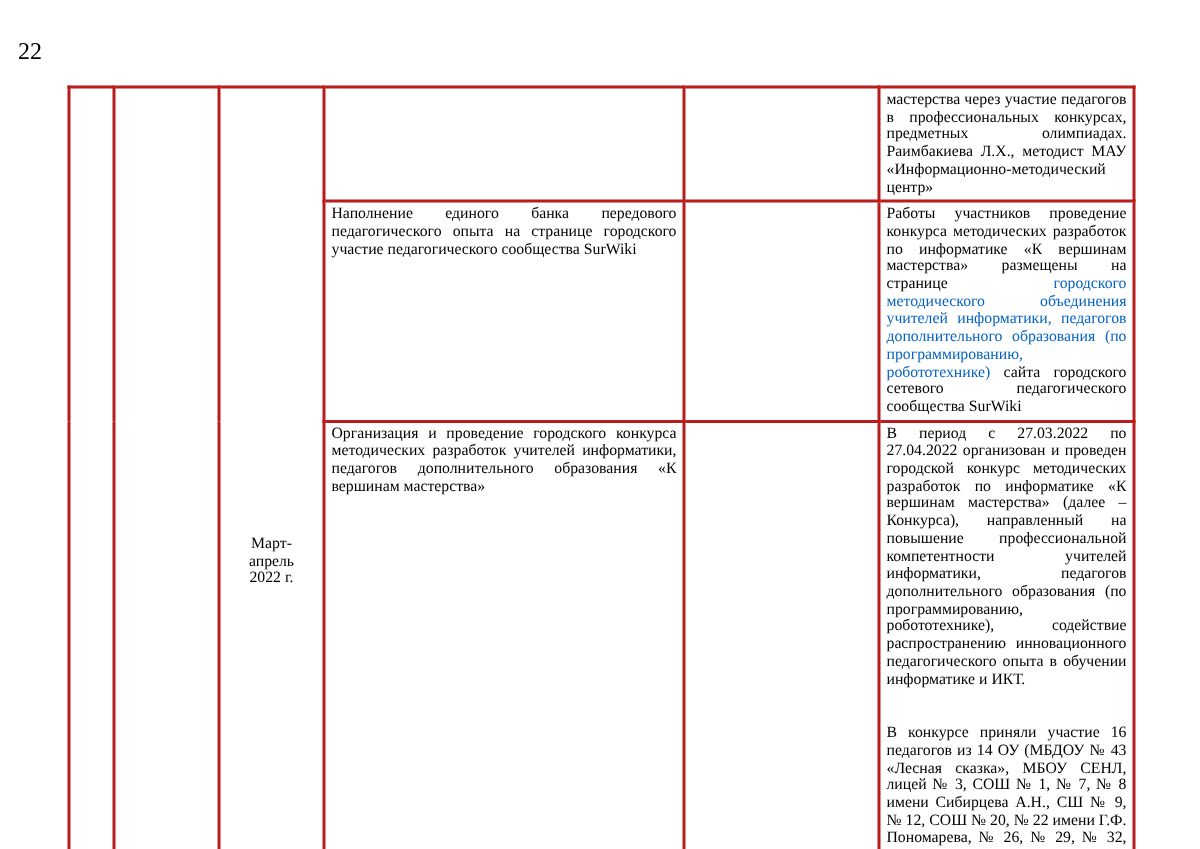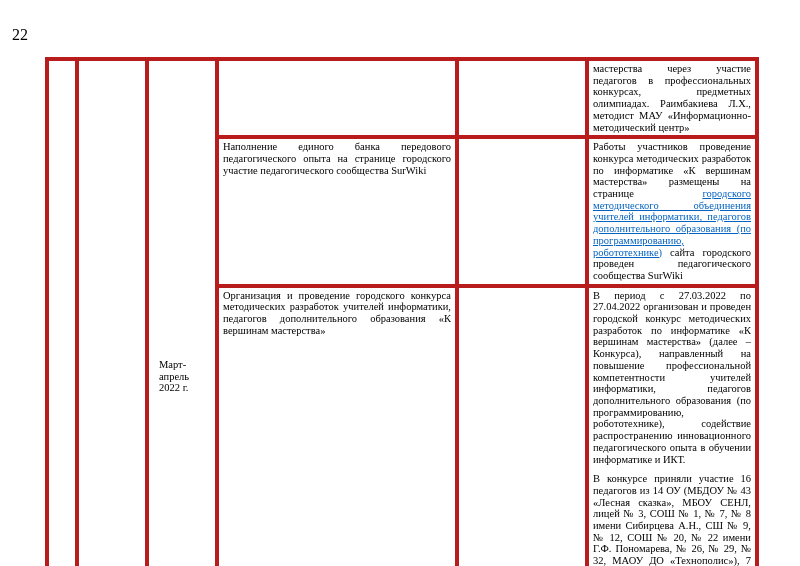--- a/index.html
+++ b/index.html
@@ -26,47 +26,46 @@
   }
   table.doc-table {
     position: absolute;
     left: 45px;
     top: 57px;
     width: 710px;
     border-collapse: collapse;
     table-layout: fixed;
   }
   table.doc-table td {
-    border: 4px solid #b91c1c;
+    border: 2px solid #b91c1c;
     vertical-align: top;
     padding: 2px 4px;
     font-size: 10.5px;
     line-height: 11.7px;
     text-align: justify;
     word-wrap: break-word;
   }
   td.date-cell {
     text-align: center;
   }
   .date-text {
     margin-top: 296px;
     max-width: 46px;
     margin-left: auto;
     margin-right: auto;
-    text-align: left;
+    text-align: center;
   }
   td p {
     margin: 0;
   }
   td p.para-gap {
-    margin-bottom: 8px;
+    margin-bottom: 24px;
   }
   a.doc-link {
     color: #0563C1;
-    text-decoration: underline;
     cursor: pointer;
   }
 </style>
 </head>
 <body>
 
 <div class="page-number">22</div>
 
 <table class="doc-table">
   <colgroup>
@@ -89,21 +88,21 @@
       <td>
         <div>мастерства через участие педагогов в профессиональных конкурсах, предметных олимпиадах. Раимбакиева Л.Х., методист МАУ «Информационно-методический центр»</div>
       </td>
     </tr>
     <tr style="height:107px">
       <td>
         <div>Наполнение единого банка передового педагогического опыта на странице городского участие педагогического сообщества SurWiki</div>
       </td>
       <td></td>
       <td>
-        <div><span>Работы участников проведение конкурса методических разработок по информатике «К вершинам мастерства» размещены на странице </span><a class="doc-link">городского методического объединения учителей информатики, педагогов дополнительного образования (по программированию, робототехнике)</a><span> сайта городского проведен педагогического сообщества SurWiki</span></div>
+        <div><span>Работы участников проведение конкурса методических разработок по информатике «К вершинам мастерства» размещены на странице </span><a class="doc-link">городского методического объединения учителей информатики, педагогов дополнительного образования (по программированию, робототехнике)</a><span> сайта городского сетевого педагогического сообщества SurWiki</span></div>
       </td>
     </tr>
     <tr style="height:300px">
       <td>
         <div>Организация и проведение городского конкурса методических разработок учителей информатики, педагогов дополнительного образования «К вершинам мастерства»</div>
       </td>
       <td></td>
       <td>
         <p class="para-gap">В период с 27.03.2022 по 27.04.2022 организован и проведен городской конкурс методических разработок по информатике «К вершинам мастерства» (далее – Конкурса), направленный на повышение профессиональной компетентности учителей информатики, педагогов дополнительного образования (по программированию, робототехнике), содействие распространению инновационного педагогического опыта в обучении информатике и ИКТ.</p>
         <p>В конкурсе приняли участие 16 педагогов из 14 ОУ (МБДОУ № 43 «Лесная сказка», МБОУ СЕНЛ, лицей № 3, СОШ № 1, № 7, № 8 имени Сибирцева А.Н., СШ № 9, № 12, СОШ № 20, № 22 имени Г.Ф. Пономарева, № 26, № 29, № 32, МАОУ ДО «Технополис»), 7 студентов Факультета управления БУ «Сургутский государственный педагогический университет».</p>

